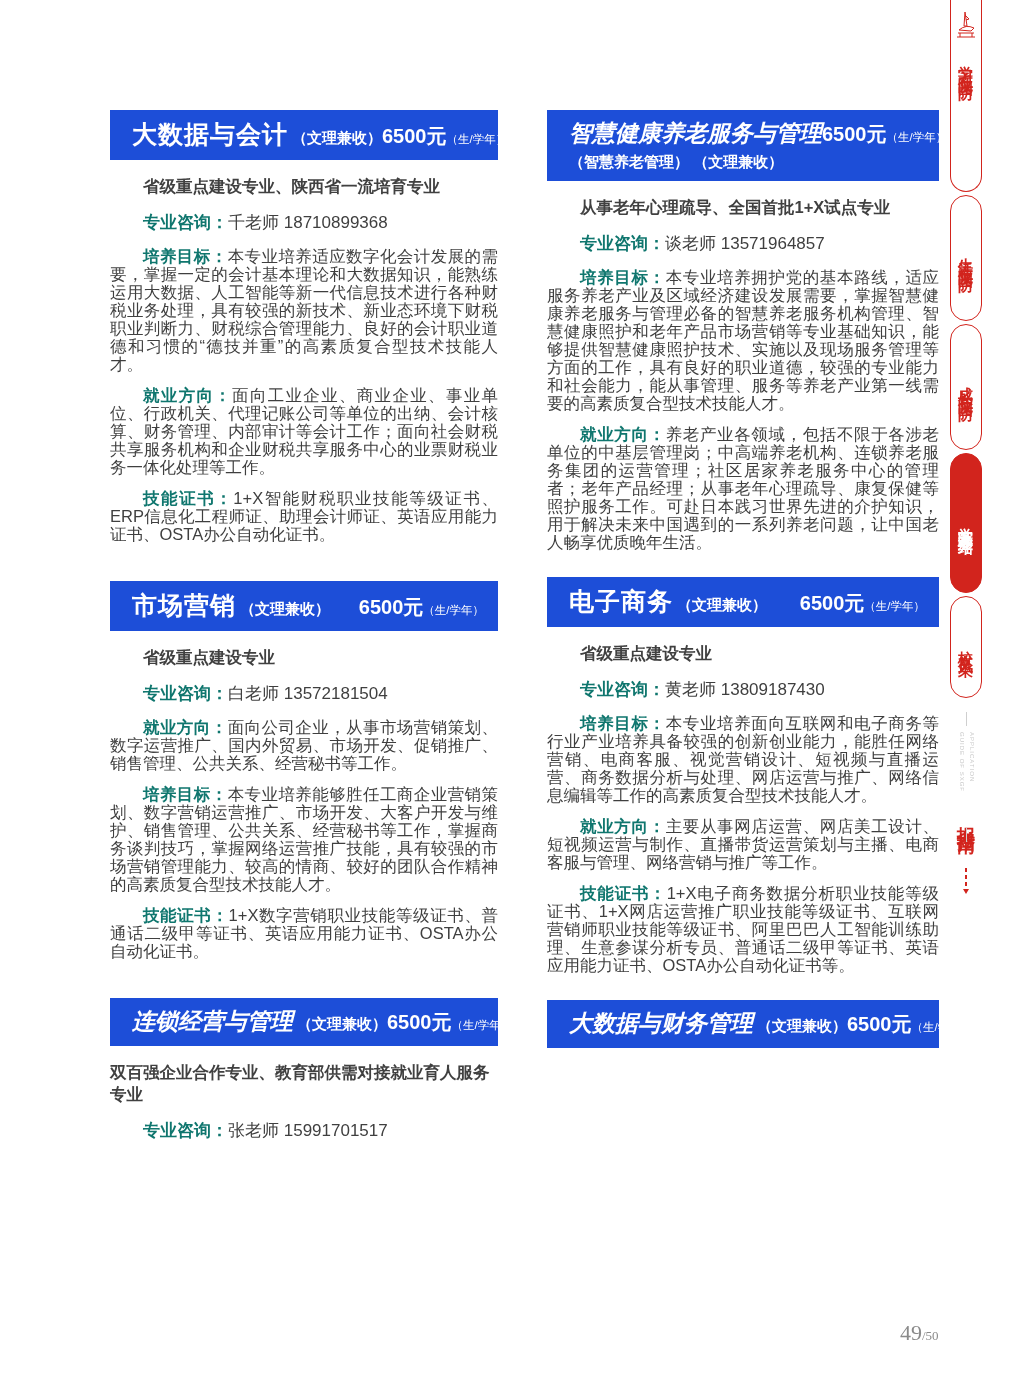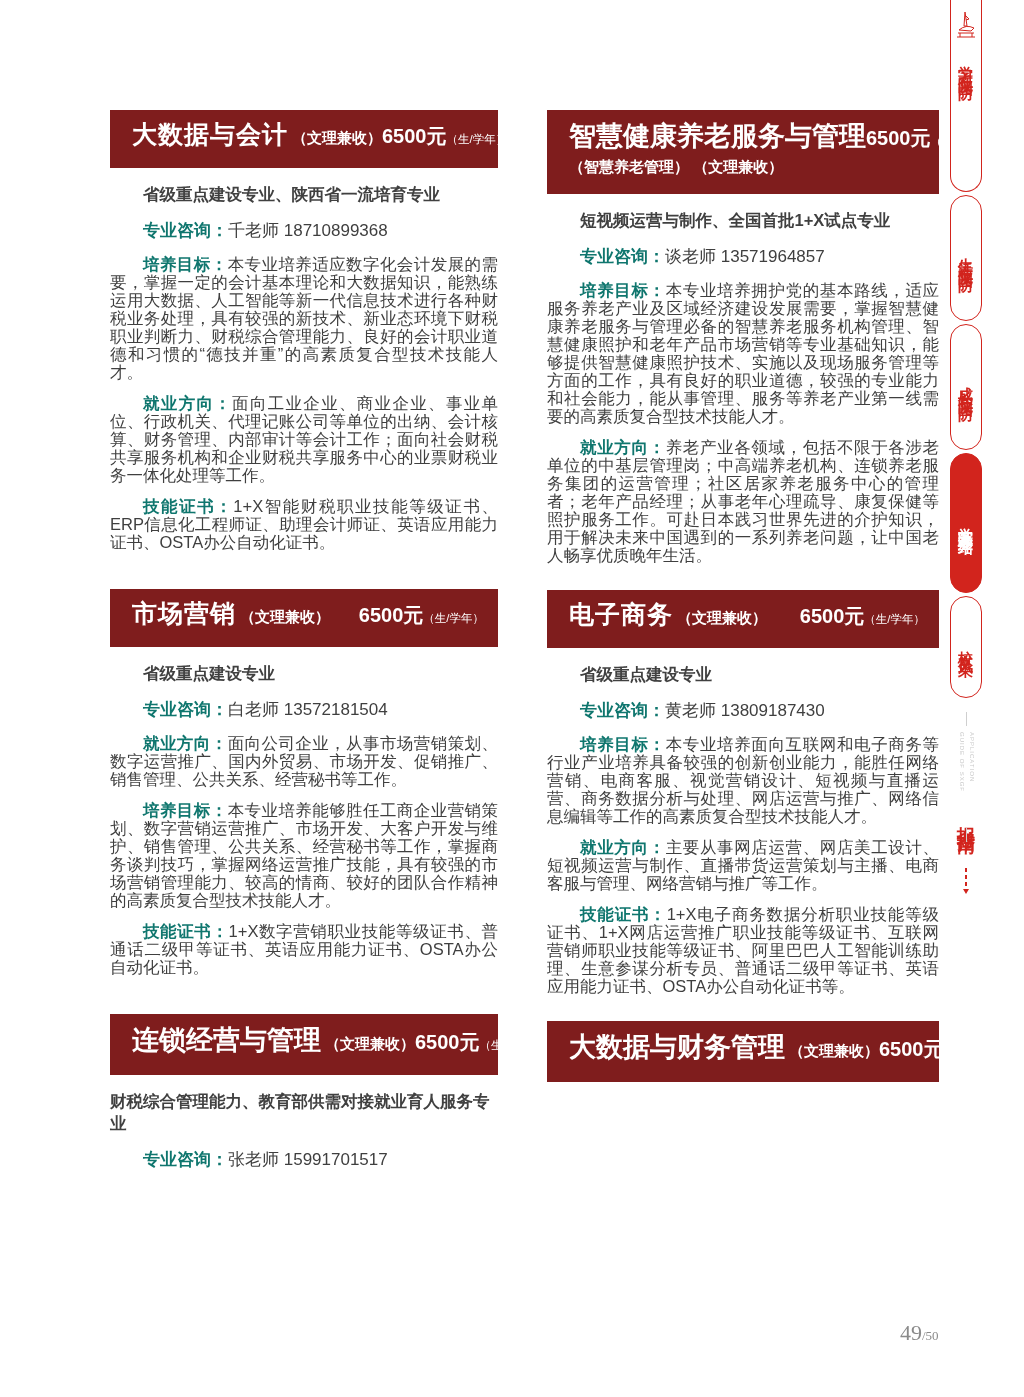--- a/index.html
+++ b/index.html
@@ -8,26 +8,26 @@
     font-family:"Liberation Sans","DejaVu Sans",sans-serif;
     color:#3f3f3f;overflow:hidden;
   }
   .col{position:absolute;top:110px;}
   .col-left{left:110px;width:388px;}
   .col-right{left:547px;width:392px;}
   .program{margin-bottom:38px;}
   .col-right .program{margin-bottom:26px;}
 
   .bar{
-    background:#7f1d1d;color:#fff;
-    padding:8px 14px 17px 22px;
+    background:#1d4ed8;color:#fff;
+    padding:8px 14px 9px 22px;
   }
   .bar-row{display:flex;align-items:baseline;}
   .bar h2{font-size:25px;font-weight:bold;margin:0;letter-spacing:1px;white-space:nowrap;}
-  .bar h2.small{font-size:27px;letter-spacing:0;}
+  .bar h2.small{font-size:23px;letter-spacing:0;font-style:italic;}
   .subject{font-size:15px;font-weight:bold;margin-left:4px;white-space:nowrap;}
   .fee-wrap{margin-left:auto;white-space:nowrap;}
   .fee{font-size:20px;font-weight:bold;}
   .fee-unit{font-size:11.5px;}
   .bar-row2{font-size:15px;font-weight:bold;margin-top:4px;}
 
   .honors{color:#404040;font-weight:bold;font-size:16.5px;margin:16px 0 0 0;padding-left:33px;}
   .consult{margin:13px 0 0 0;padding-left:33px;font-size:17px;}
   .para{margin:13px 0 0 0;font-size:16.5px;line-height:18px;text-align:justify;text-indent:2em;}
   .rlabel{color:#0f766e;font-weight:bold;}
@@ -104,38 +104,38 @@
   </section>
 
   <section class="program">
     <header class="bar">
       <div class="bar-row">
         <h2 class="small">连锁经营与管理</h2>
         <span class="subject">（文理兼收）</span>
         <span class="fee-wrap"><span class="fee">6500元</span><span class="fee-unit">（生/学年）</span></span>
       </div>
     </header>
-    <p class="honors" style="padding-left:0;">财税综合管理能力、教育部供需对接就业育人服务专业</p>
+    <p class="honors" style="padding-left:0;">双百强企业合作专业、教育部供需对接就业育人服务专业</p>
     <p class="consult"><span class="rlabel">专业咨询：</span><span>张老师 15991701517</span></p>
 
   </section>
 
 </div>
 
 <div class="col col-right">
 
   <section class="program">
     <header class="bar">
       <div class="bar-row">
         <h2 class="small">智慧健康养老服务与管理</h2>
         <span class="fee-wrap"><span class="fee">6500元</span><span class="fee-unit">（生/学年）</span></span>
       </div>
       <div class="bar-row2">（智慧养老管理） （文理兼收）</div>
     </header>
-    <p class="honors">短视频运营与制作、全国首批1+X试点专业</p>
+    <p class="honors">从事老年心理疏导、全国首批1+X试点专业</p>
     <p class="consult"><span class="rlabel">专业咨询：</span><span>谈老师 13571964857</span></p>
     <p class="para"><span class="rlabel">培养目标：</span><span>本专业培养拥护党的基本路线，适应服务养老产业及区域经济建设发展需要，掌握智慧健康养老服务与管理必备的智慧养老服务机构管理、智慧健康照护和老年产品市场营销等专业基础知识，能够提供智慧健康照护技术、实施以及现场服务管理等方面的工作，具有良好的职业道德，较强的专业能力和社会能力，能从事管理、服务等养老产业第一线需要的高素质复合型技术技能人才。</span></p>
     <p class="para"><span class="rlabel">就业方向：</span><span>养老产业各领域，包括不限于各涉老单位的中基层管理岗；中高端养老机构、连锁养老服务集团的运营管理；社区居家养老服务中心的管理者；老年产品经理；从事老年心理疏导、康复保健等照护服务工作。可赴日本践习世界先进的介护知识，用于解决未来中国遇到的一系列养老问题，让中国老人畅享优质晚年生活。</span></p>
   </section>
 
   <section class="program">
     <header class="bar">
       <div class="bar-row">
         <h2>电子商务</h2>
         <span class="subject">（文理兼收）</span>

